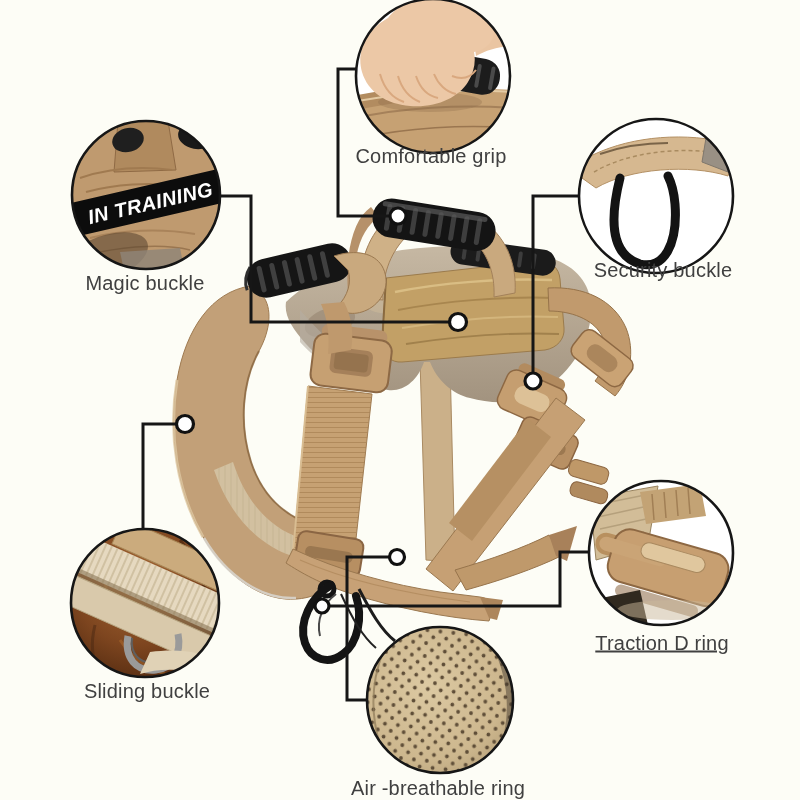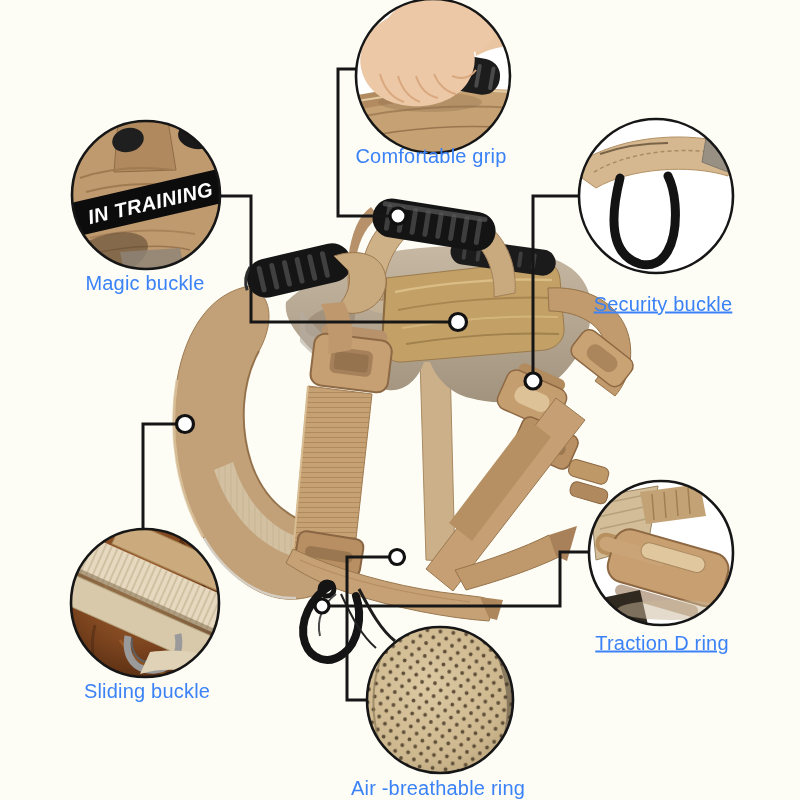--- a/index.html
+++ b/index.html
@@ -1,19 +1,19 @@
 <!DOCTYPE html>
 <html><head>
 <meta charset="utf-8">
 <style>
   html,body{margin:0;padding:0;}
   body{width:800px;height:800px;background:#fdfdf6;font-family:"Liberation Sans",sans-serif;}
   .stage{position:relative;width:800px;height:800px;overflow:hidden;background:#fdfdf6;}
   .stage svg{position:absolute;left:0;top:0;}
-  .lbl{position:absolute;transform:translate(-50%,-50%);font-size:20px;color:#3b82f6;
+  .lbl{position:absolute;transform:translate(-50%,-50%);font-size:20px;color:#404040;
        white-space:nowrap;letter-spacing:0.2px;}
 </style>
 </head>
 <body>
 
 <div class="stage">
 
 <svg width="800" height="800" viewBox="0 0 800 800">
   <defs>
     <clipPath id="c1">
@@ -326,18 +326,18 @@
       <rect x="367" y="627" width="146" height="146" fill="url(#pDots)"></rect>
       <path d="M 383,652 C 372,680 370,712 380,745" fill="none" stroke="#8f7b58" stroke-width="2" opacity="0.7"></path>
       <path d="M 492,646 C 510,680 512,724 496,756 L 512,748 C 520,716 518,680 504,652 Z" fill="#3b332a" opacity="0.45"></path>
     </g>
     <circle cx="440" cy="700" r="73" fill="none" stroke="#161616" stroke-width="2.6"></circle>
   </g>
 </svg>
 
 <div class="lbl" style="left:431px; top:156px;">Comfortable grip</div>
 <div class="lbl" style="left:145px; top:283px;">Magic buckle</div>
-<div class="lbl" style="left:663px; top:304px;text-decoration:underline;">Security buckle</div>
+<div class="lbl" style="left:663px; top:270px;">Security buckle</div>
 <div class="lbl" style="left:147px; top:691px;">Sliding buckle</div>
 <div class="lbl" style="left:662px; top:643px;text-decoration:underline;">Traction D ring</div>
 <div class="lbl" style="left:438px; top:788px;">Air -breathable ring</div>
 
 </div>
 
 </body></html>

